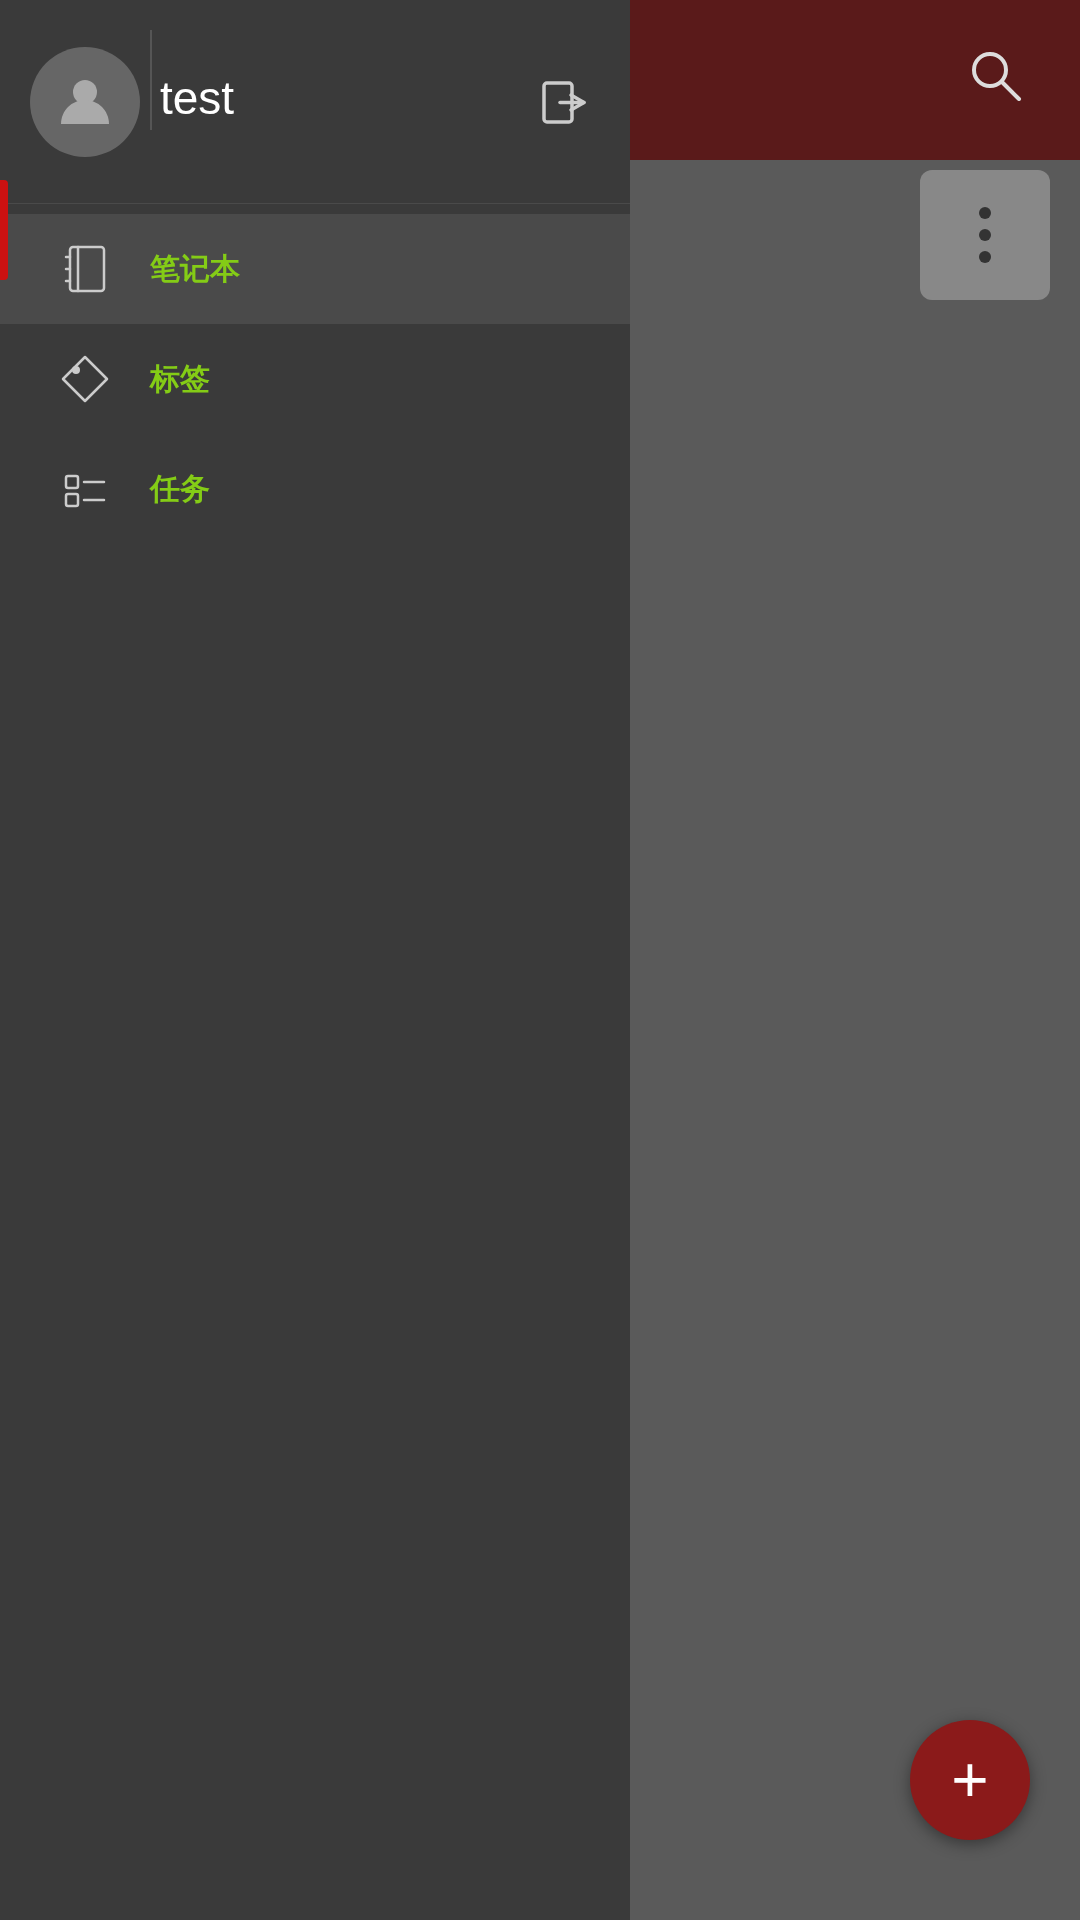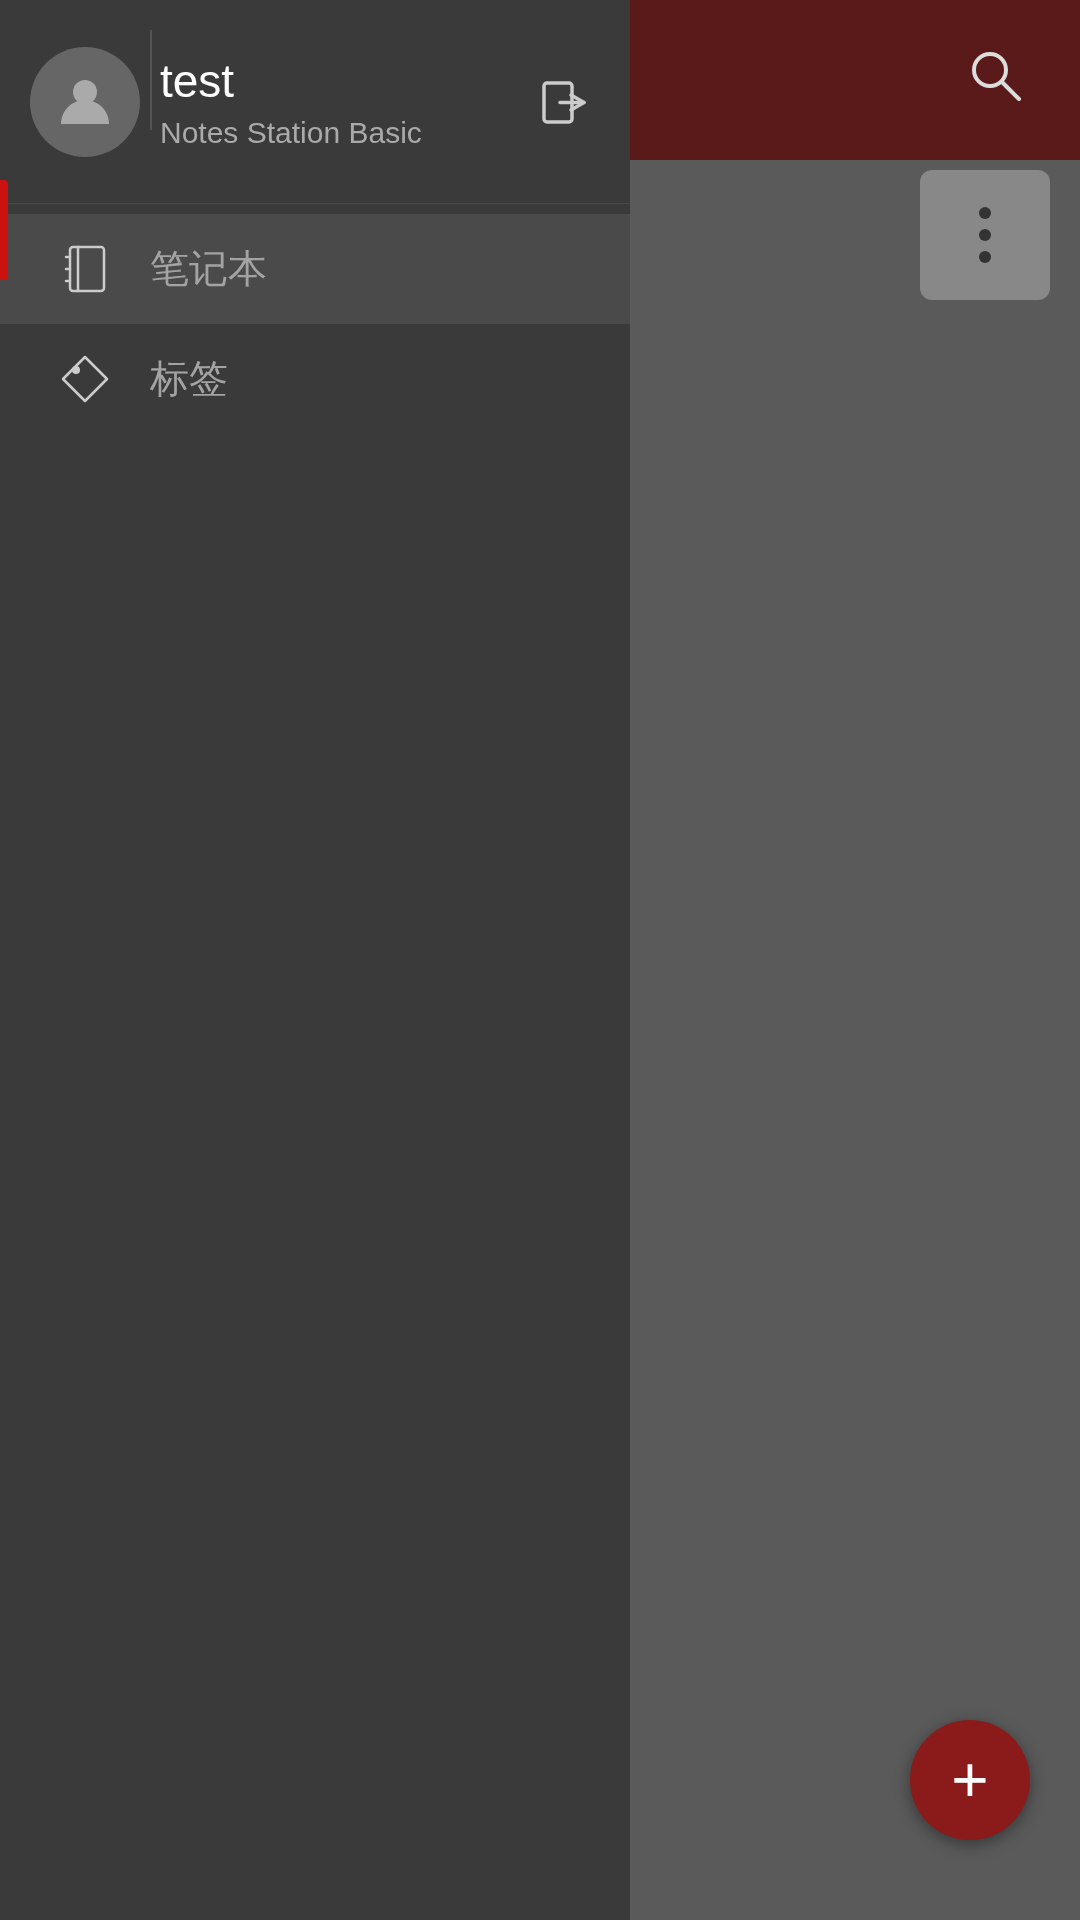--- a/index.html
+++ b/index.html
@@ -202,24 +202,24 @@
       width: 54px;
       height: 54px;
       fill: none;
       stroke: #ccc;
       stroke-width: 2.5;
       stroke-linecap: round;
       stroke-linejoin: round;
     }
 
     .menu-label {
-      color: #a3a3a3;
-      font-size: 39px;
+      color: #84cc16;
+      font-size: 30px;
       margin-left: 30px;
-      font-weight: 400;
+      font-weight: 700;
     }
 
     
     .header-divider {
       position: absolute;
       left: 150px;
       top: 30px;
       width: 2px;
       height: 100px;
       background: #555;
@@ -262,21 +262,20 @@
           <circle cx="30" cy="22" r="12" fill="#aaa"></circle>
           <path d="M6 54c0-13.255 10.745-24 24-24s24 10.745 24 24" fill="#aaa"></path>
         </svg>
       </span>
     </div>
 
     <div class="header-divider"></div>
 
     <div class="header-text">
       <div class="username">test</div>
-      <div class="app-name">Notes Station Basic</div>
     </div>
 
     <div class="logout-btn">
       <svg width="55" height="55" viewBox="0 0 55 55" fill="none" stroke="#ccc" stroke-width="3.5" stroke-linecap="round" stroke-linejoin="round">
 
         <rect x="6" y="8" width="28" height="39" rx="3" stroke="#ccc" fill="none"></rect>
         <polyline points="33,20 46,27.5 33,35" fill="none"></polyline>
         <line x1="22" y1="27.5" x2="46" y2="27.5"></line>
       </svg>
     </div>
@@ -300,17 +299,28 @@
     <div class="menu-item">
       <div class="menu-icon">
         <svg viewBox="0 0 54 54" xmlns="http://www.w3.org/2000/svg">
           <path d="M27 5 L49 27 L27 49 L5 27 Z"></path>
           <circle cx="18" cy="18" r="4" fill="#ccc" stroke="none"></circle>
         </svg>
       </div>
       <span class="menu-label">标签</span>
     </div>
 
+    <div class="menu-item">
+      <div class="menu-icon">
+        <svg viewBox="0 0 54 54" xmlns="http://www.w3.org/2000/svg">
+          <rect x="8" y="14" width="12" height="12" rx="2"></rect>
+          <line x1="26" y1="20" x2="46" y2="20"></line>
+          <rect x="8" y="32" width="12" height="12" rx="2"></rect>
+          <line x1="26" y1="38" x2="46" y2="38"></line>
+        </svg>
+      </div>
+      <span class="menu-label">任务</span>
+    </div>
 
 
 
   </nav>
 </div>
 
 </body></html>

